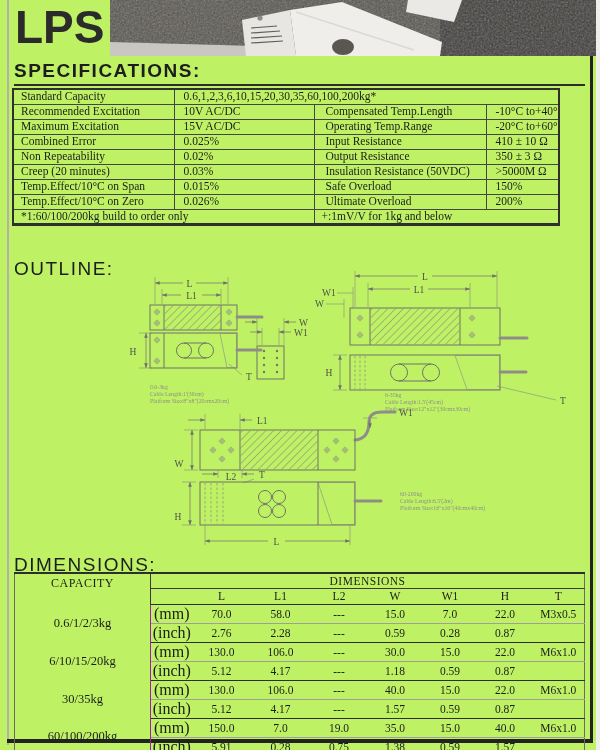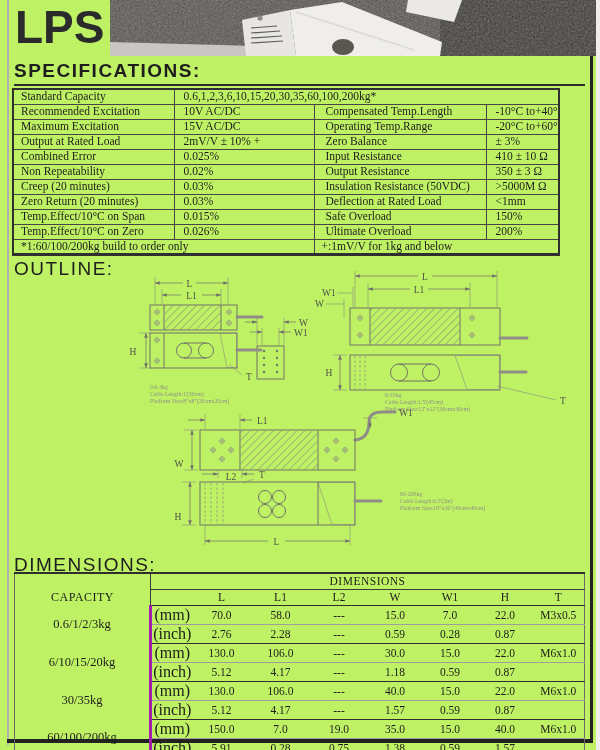--- a/index.html
+++ b/index.html
@@ -27,24 +27,24 @@
   .spec-table td { border:1px solid #454545; height:15px; line-height:13px; white-space:nowrap;
                    overflow:hidden; padding:0 0 0 7px; }
   .spec-table td.val { padding-left:9px; }
   .spec-table td.lab2 { padding-left:11px; }
   .spec-table tr.foot td { border-top:1px solid #454545; }
 
   .dims-table { position:absolute; left:14px; top:572px; width:570px; font-size:11.5px; text-align:center;
                 border-top:2px solid #2e2e2e; border-bottom:2px solid #2e2e2e;
                 border-left:1px solid #6a6a66; border-right:1px solid #6a6a66; }
   .dims-table td { height:15.5px; padding:0; }
-  .dims-table .cap-h { border-right:1px solid #3a3a3a; font-size:12px; letter-spacing:0.5px; vertical-align:top; padding-top:16px; }
+  .dims-table .cap-h { border-right:1px solid #3a3a3a; font-size:12px; letter-spacing:0.5px; vertical-align:top; padding-top:2px; }
   .dims-table .dims-h { border-bottom:1px solid #3a3a3a; letter-spacing:0.5px; }
   .dims-table tr.colhead td { border-bottom:1.5px solid #2e2e2e; }
-  .dims-table td.capacity { border-right:3px solid #a21caf; font-size:12.5px; }
+  .dims-table td.capacity { border-right:1px solid #a21caf; font-size:12.5px; }
   .dims-table tr.mmrow td:not(.capacity) { border-bottom:1px solid #a09e9a; }
   .dims-table tr.grp-end td { border-bottom:1.5px solid #2e2e2e; }
   .dims-table td.unit { font-size:16px; }
 
   
   .outline-svg { position:absolute; left:0; top:268px; }
   .ln { stroke:#70706b; stroke-width:1; fill:none; }
   .thin { stroke:#8a8a85; stroke-width:0.6; fill:none; }
   .dsh { stroke:#8a8a85; stroke-width:0.7; fill:none; stroke-dasharray:2.5 2; }
   .dim { stroke:#70706b; stroke-width:0.7; fill:none; }
@@ -111,48 +111,36 @@
           <td class="lab lab2">Compensated Temp.Length</td>
           <td class="val">-10°C to+40°C</td>
         </tr>
         <tr>
           <td class="lab">Maximum Excitation</td>
           <td class="val">15V AC/DC</td>
           <td class="lab lab2">Operating Temp.Range</td>
           <td class="val">-20°C to+60°C</td>
         </tr>
         <tr>
-          <td class="lab">Output at Rated Load</td>
-          <td class="val">2mV/V ± 10% +</td>
-          <td class="lab lab2">Zero Balance</td>
-          <td class="val">± 3%</td>
-        </tr>
-        <tr>
           <td class="lab">Combined Error</td>
           <td class="val">0.025%</td>
           <td class="lab lab2">Input Resistance</td>
           <td class="val">410 ± 10 Ω</td>
         </tr>
         <tr>
           <td class="lab">Non Repeatability</td>
           <td class="val">0.02%</td>
           <td class="lab lab2">Output Resistance</td>
           <td class="val">350 ± 3 Ω</td>
         </tr>
         <tr>
           <td class="lab">Creep (20 minutes)</td>
           <td class="val">0.03%</td>
           <td class="lab lab2">Insulation Resistance (50VDC)</td>
           <td class="val">&gt;5000M Ω</td>
-        </tr>
-        <tr>
-          <td class="lab">Zero Return (20 minutes)</td>
-          <td class="val">0.03%</td>
-          <td class="lab lab2">Deflection at Rated Load</td>
-          <td class="val">&lt;1mm</td>
         </tr>
         <tr>
           <td class="lab">Temp.Effect/10°C on Span</td>
           <td class="val">0.015%</td>
           <td class="lab lab2">Safe Overload</td>
           <td class="val">150%</td>
         </tr>
         <tr>
           <td class="lab">Temp.Effect/10°C on Zero</td>
           <td class="val">0.026%</td>

